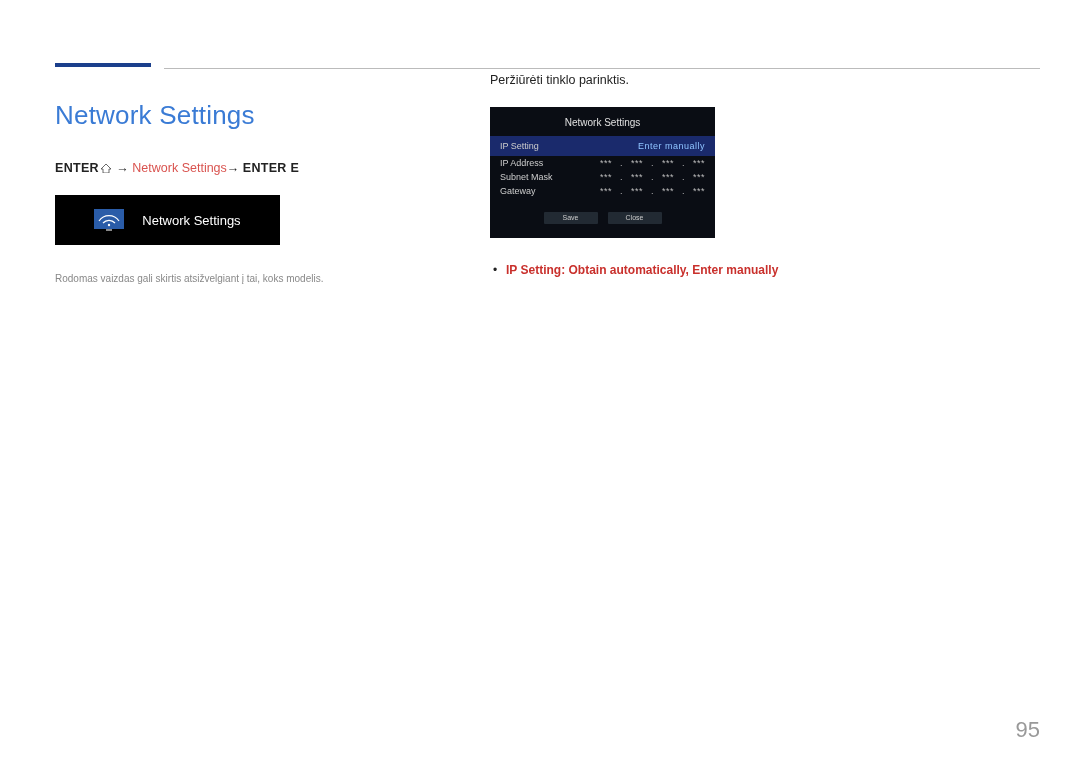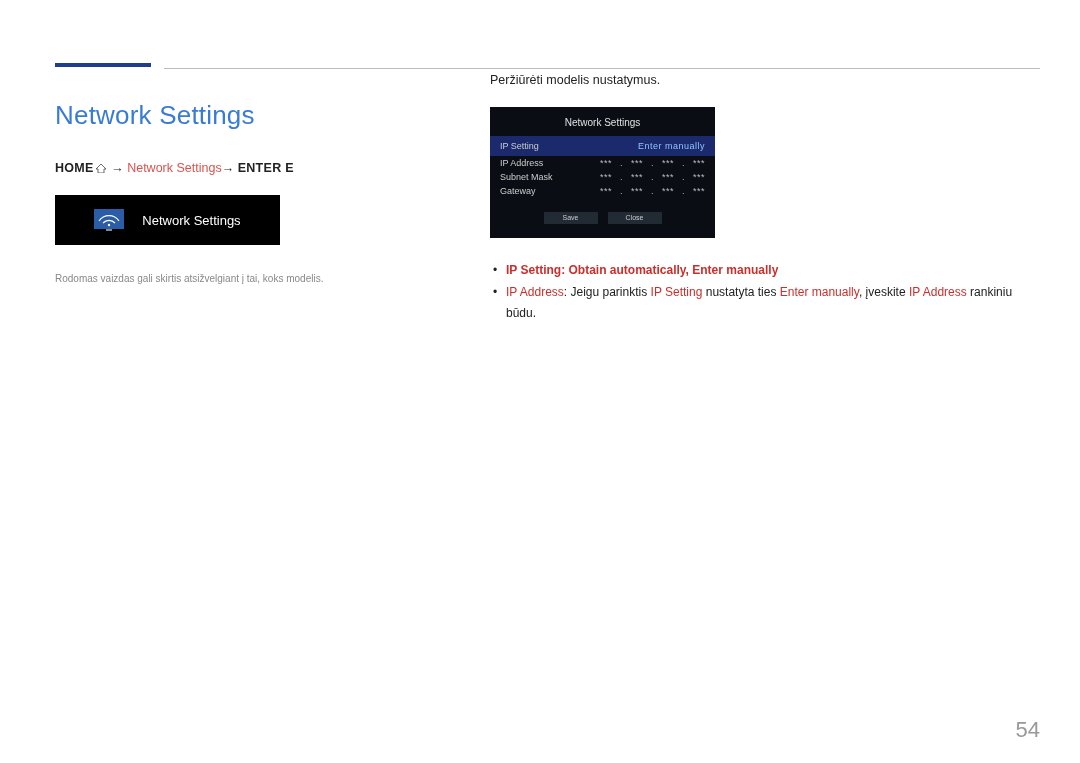--- a/index.html
+++ b/index.html
@@ -192,21 +192,21 @@
 
 <div class="page">
   <div class="title-bar"></div>
   <div class="top-border"></div>
 
   <div class="layout">
     <div class="left-col">
       <h1 class="page-title">Network Settings</h1>
 
       <div class="breadcrumb">
-        <span class="home">HOME</span><span class="home-icon"><svg width="10" height="9" viewBox="0 0 10 9">
+        <span class="home">ENTER</span><span class="home-icon"><svg width="10" height="9" viewBox="0 0 10 9">
               <path d="M5 0 L10 5 L8 5 L8 9 L2 9 L2 5 L0 5 Z" fill="none" stroke="#444" stroke-width="0.8"></path>
             </svg></span>
         <span>→</span>
         <span class="highlight">Network Settings</span><span>→</span>
         <span class="home">ENTER E</span>
       </div>
 
       <div class="widget-preview">
         <span class="widget-icon">
           <svg width="30" height="22" viewBox="0 0 30 22">
@@ -219,21 +219,21 @@
             <circle cx="15" cy="16" r="1.2" fill="#fff"></circle>
           </svg>
         </span>
         <span class="widget-label">Network Settings</span>
       </div>
 
       <div class="disclaimer">Rodomas vaizdas gali skirtis atsižvelgiant į tai, koks modelis.</div>
     </div>
 
     <div class="right-col">
-      <div class="intro">Peržiūrėti modelis nustatymus.</div>
+      <div class="intro">Peržiūrėti tinklo parinktis.</div>
 
       <div class="settings-panel">
         <div class="panel-title">Network Settings</div>
         <div class="panel-row highlight">
           <span class="left">IP Setting</span>
           <span class="right">Enter manually</span>
         </div>
         <div class="panel-values">
           <div class="panel-row">
             <span class="left">IP Address</span>
@@ -275,21 +275,18 @@
         <div class="panel-buttons">
           <div class="panel-btn">Save</div>
           <div class="panel-btn">Close</div>
         </div>
       </div>
 
       <ul class="bullets">
         <li>
           <span class="red bold">IP Setting</span><span class="red bold">: </span><span class="red bold">Obtain automatically</span><span class="red bold">, </span><span class="red bold">Enter manually</span>
         </li>
-        <li>
-          <span class="red">IP Address</span><span>: Jeigu parinktis </span><span class="red">IP Setting</span><span> nustatyta ties </span><span class="red">Enter manually</span><span>, įveskite </span><span class="red">IP Address</span><span> rankiniu būdu.</span>
-        </li>
       </ul>
     </div>
   </div>
 
-  <div class="page-number">54</div>
+  <div class="page-number">95</div>
 </div>
 
 </body></html>

